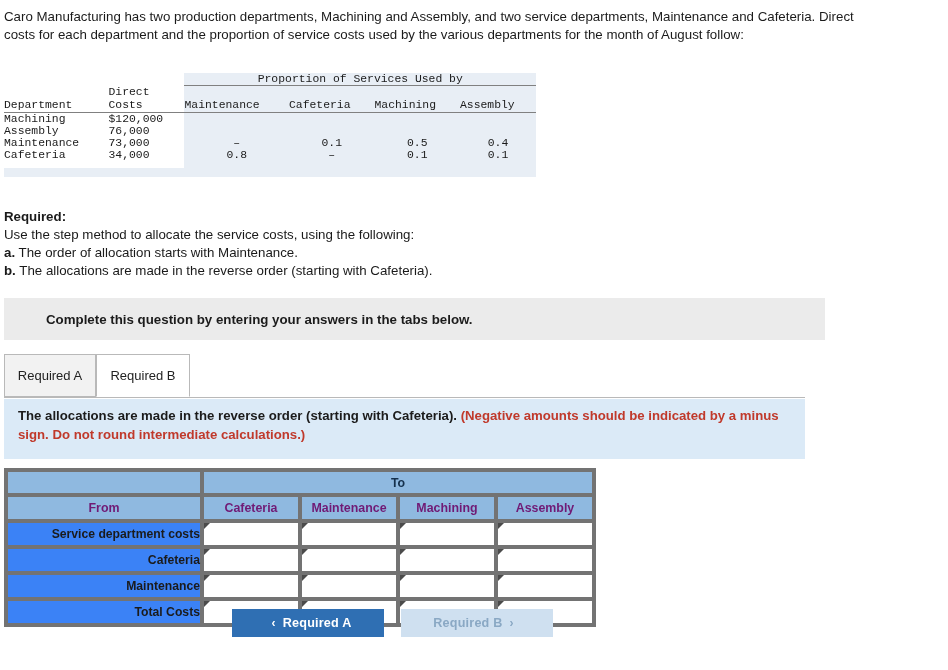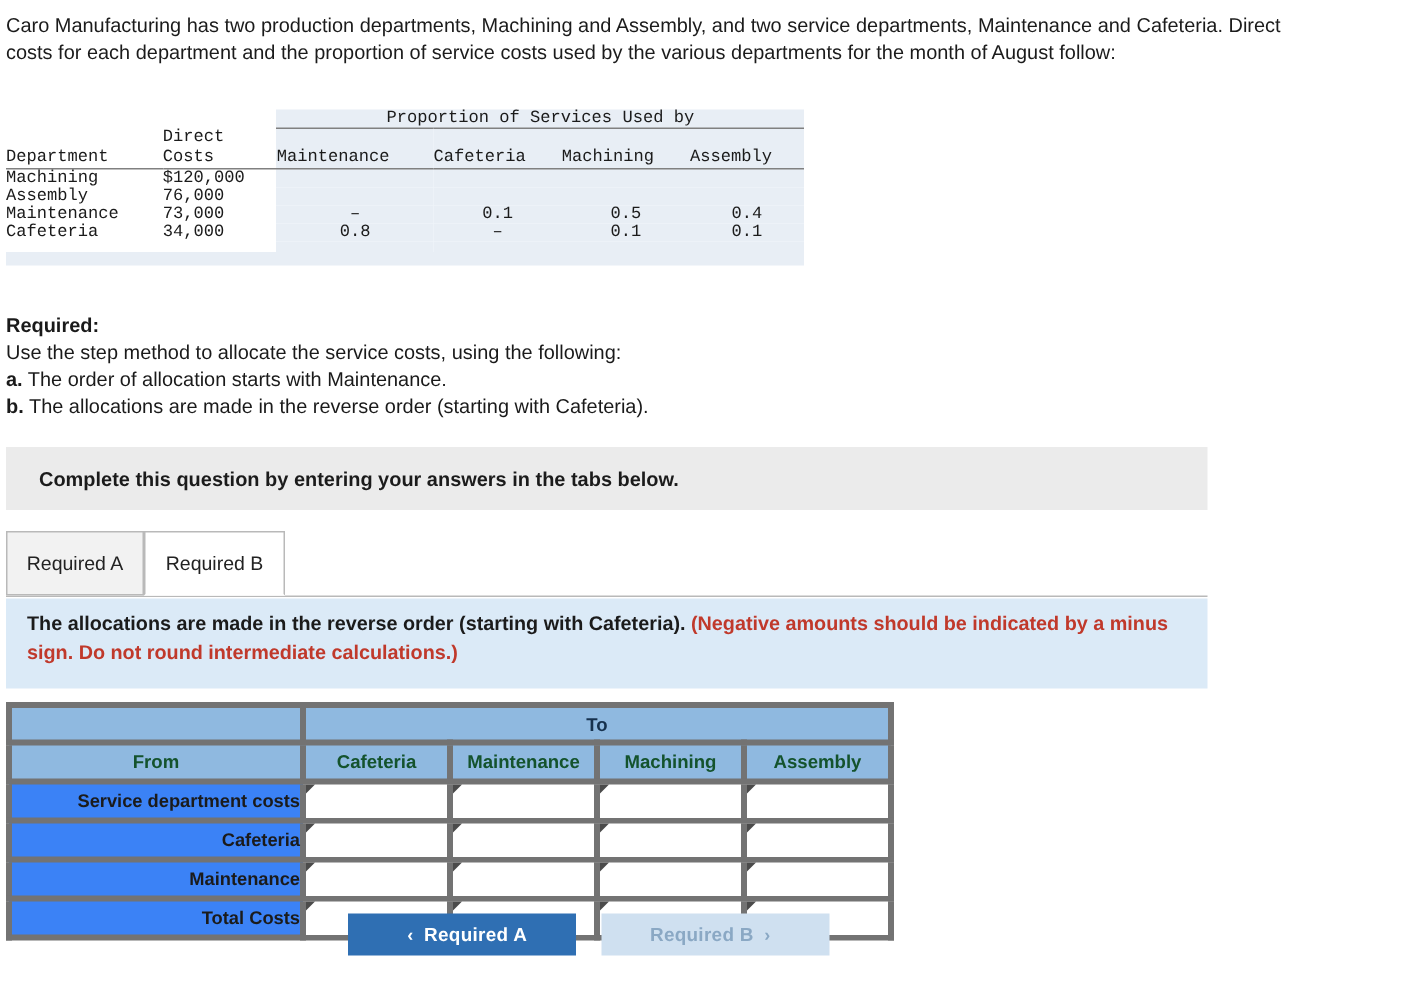--- a/index.html
+++ b/index.html
@@ -99,20 +99,21 @@
   
   .banner {
     position: absolute;
     left: 4px;
     top: 298px;
     width: 801px;
     height: 42px;
     background: #ebebeb;
     display: flex;
     align-items: center;
+    padding-left: 20px;
   }
   .banner-text {
     margin-left: 22px;
     font-size: 13.3px;
     font-weight: bold;
     color: #1b1b1b;
   }
 
   
   .tabs {
@@ -181,21 +182,21 @@
   .ans-head {
     background: #8fb9e0;
     color: #16314d;
     font-weight: bold;
     text-align: center;
     height: 21px;
     font-size: 12.4px;
   }
   .ans-head2 {
     background: #8fb9e0;
-    color: #14532d;
+    color: #701a75;
     font-weight: bold;
     text-align: center;
     height: 22px;
     font-size: 12.4px;
   }
   .rowlabel {
     width: 192px;
     height: 22px;
     text-align: right;
     padding-left: 5px;

